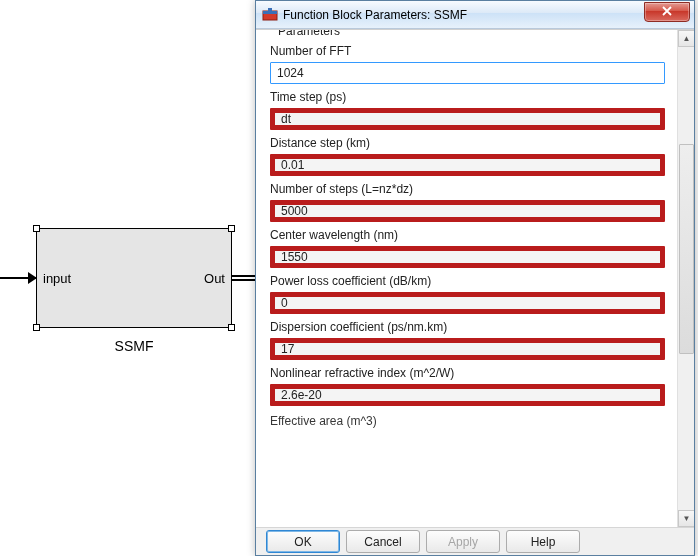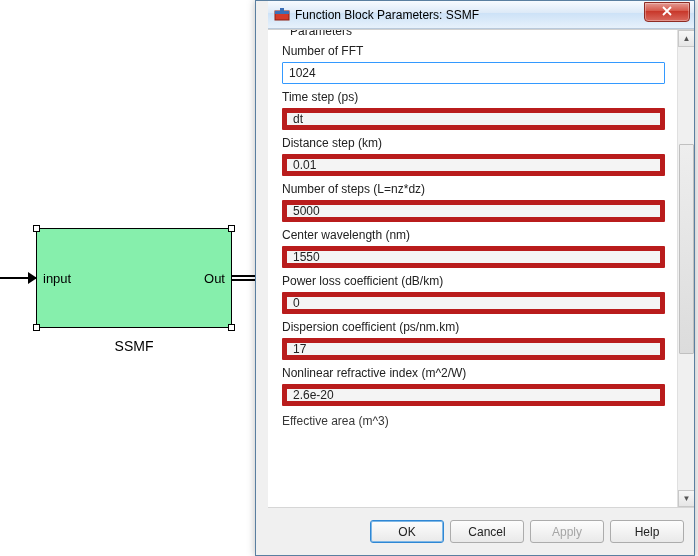--- a/index.html
+++ b/index.html
@@ -29,21 +29,21 @@
     .block-wrapper {
       position: absolute;
       top: 228px;
       left: 36px;
     }
     .block {
       position: relative;
       width: 196px;
       height: 100px;
       border: 1px solid #000;
-      background: #86efac;
+      background: #e5e5e5;
       padding-left: 31px;
     }
     .handle {
       position: absolute;
       width: 7px;
       height: 7px;
       border: 1px solid #000;
       background: #fff;
     }
     .handle.tl { top: -4px; left: -4px; }
@@ -108,21 +108,20 @@
       position: absolute;
       top: 0;
       left: 255px;
       width: 440px;
       height: 556px;
       border: 1px solid #5a7fa0;
       background: #f0f0f0;
       display: flex;
       flex-direction: column;
       box-shadow: 0 0 8px rgba(0,0,0,0.25);
-      padding-left: 12px;
     }
     .titlebar {
       height: 28px;
       background: linear-gradient(to bottom, #f7fbff 0%, #dce9f7 45%, #cde2f7 46%, #e7f1fb 100%);
       border-bottom: 1px solid #b9c9db;
       display: flex;
       align-items: center;
       padding: 0 2px 0 6px;
       position: relative;
     }
@@ -228,26 +227,25 @@
       left: 1px;
       top: 114px;
       width: 15px;
       height: 210px;
       background: linear-gradient(#eeeeee,#dcdcdc);
       border: 1px solid #c0c0c0;
       border-radius: 1px;
     }
 
     .button-bar {
-      height: 48px;
+      height: 28px;
       background: #f0f0f0;
       border-top: 1px solid #d6d6d6;
       display: flex;
       align-items: center;
-      justify-content: flex-end;
       padding: 0 10px;
       gap: 6px;
     }
     .btn {
       min-width: 74px;
       height: 23px;
       border: 1px solid #acacac;
       border-radius: 3px;
       background: linear-gradient(#fdfdfd,#e9e9e9);
       color: #222;

